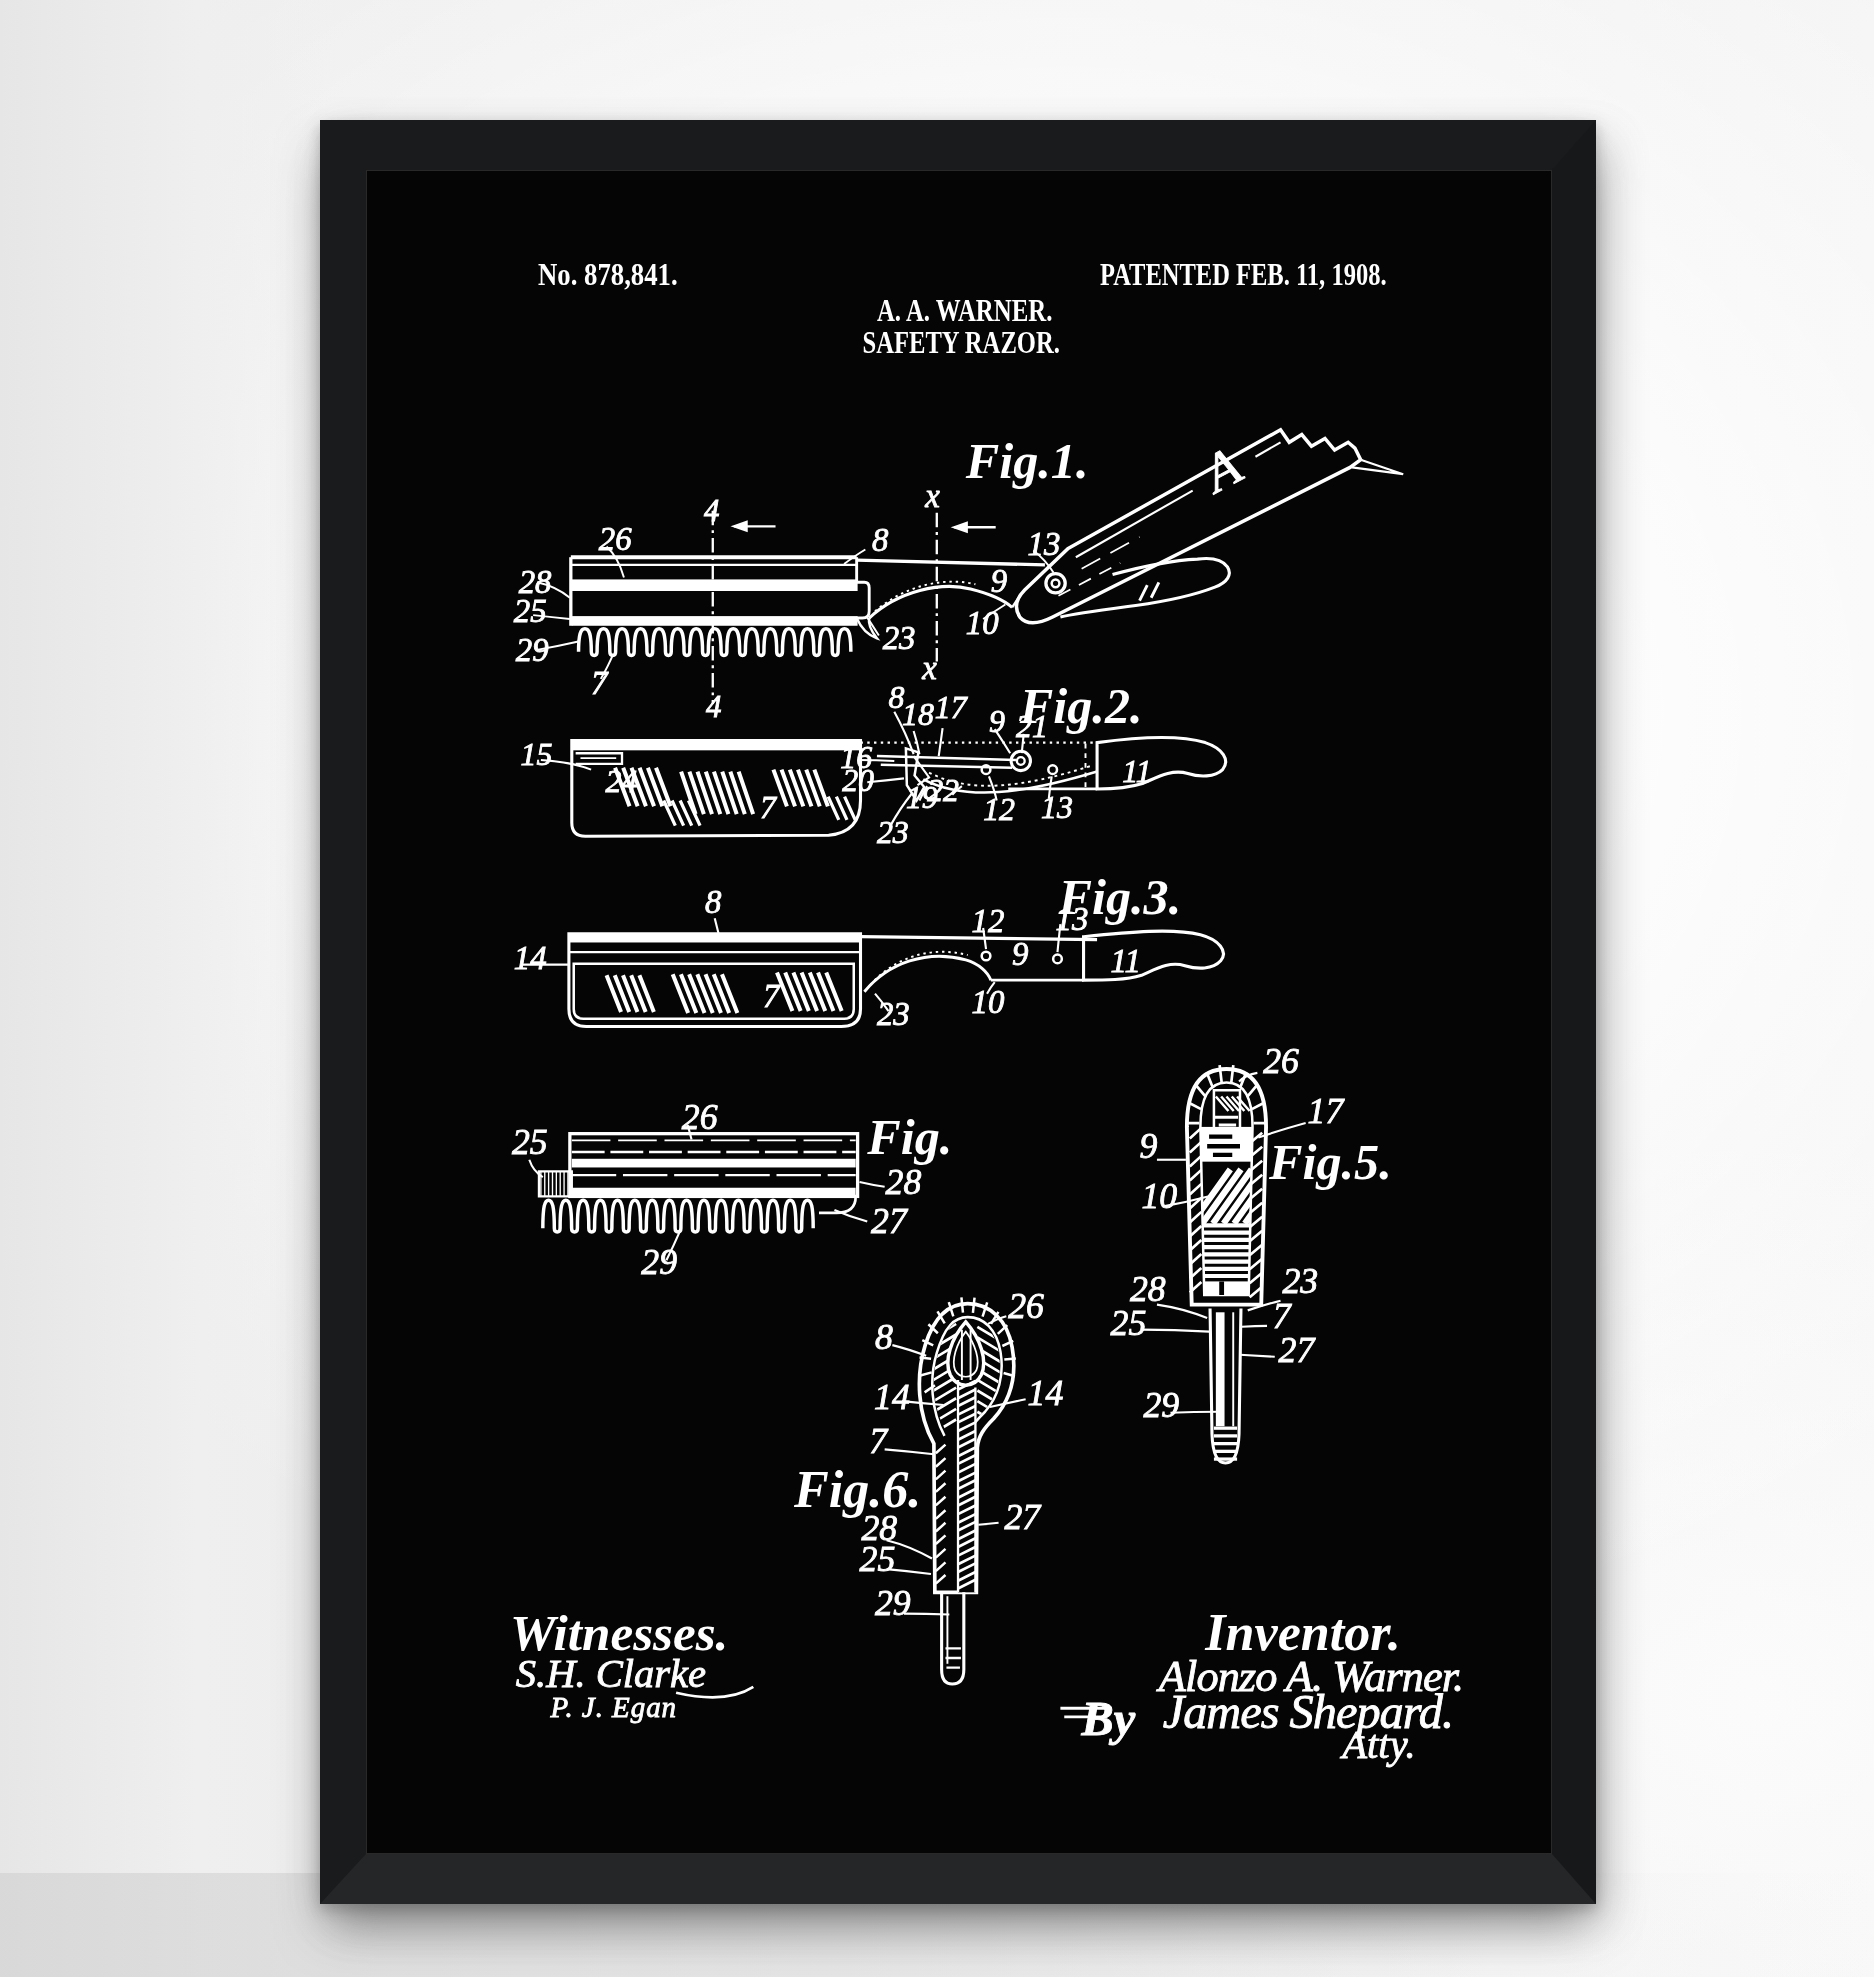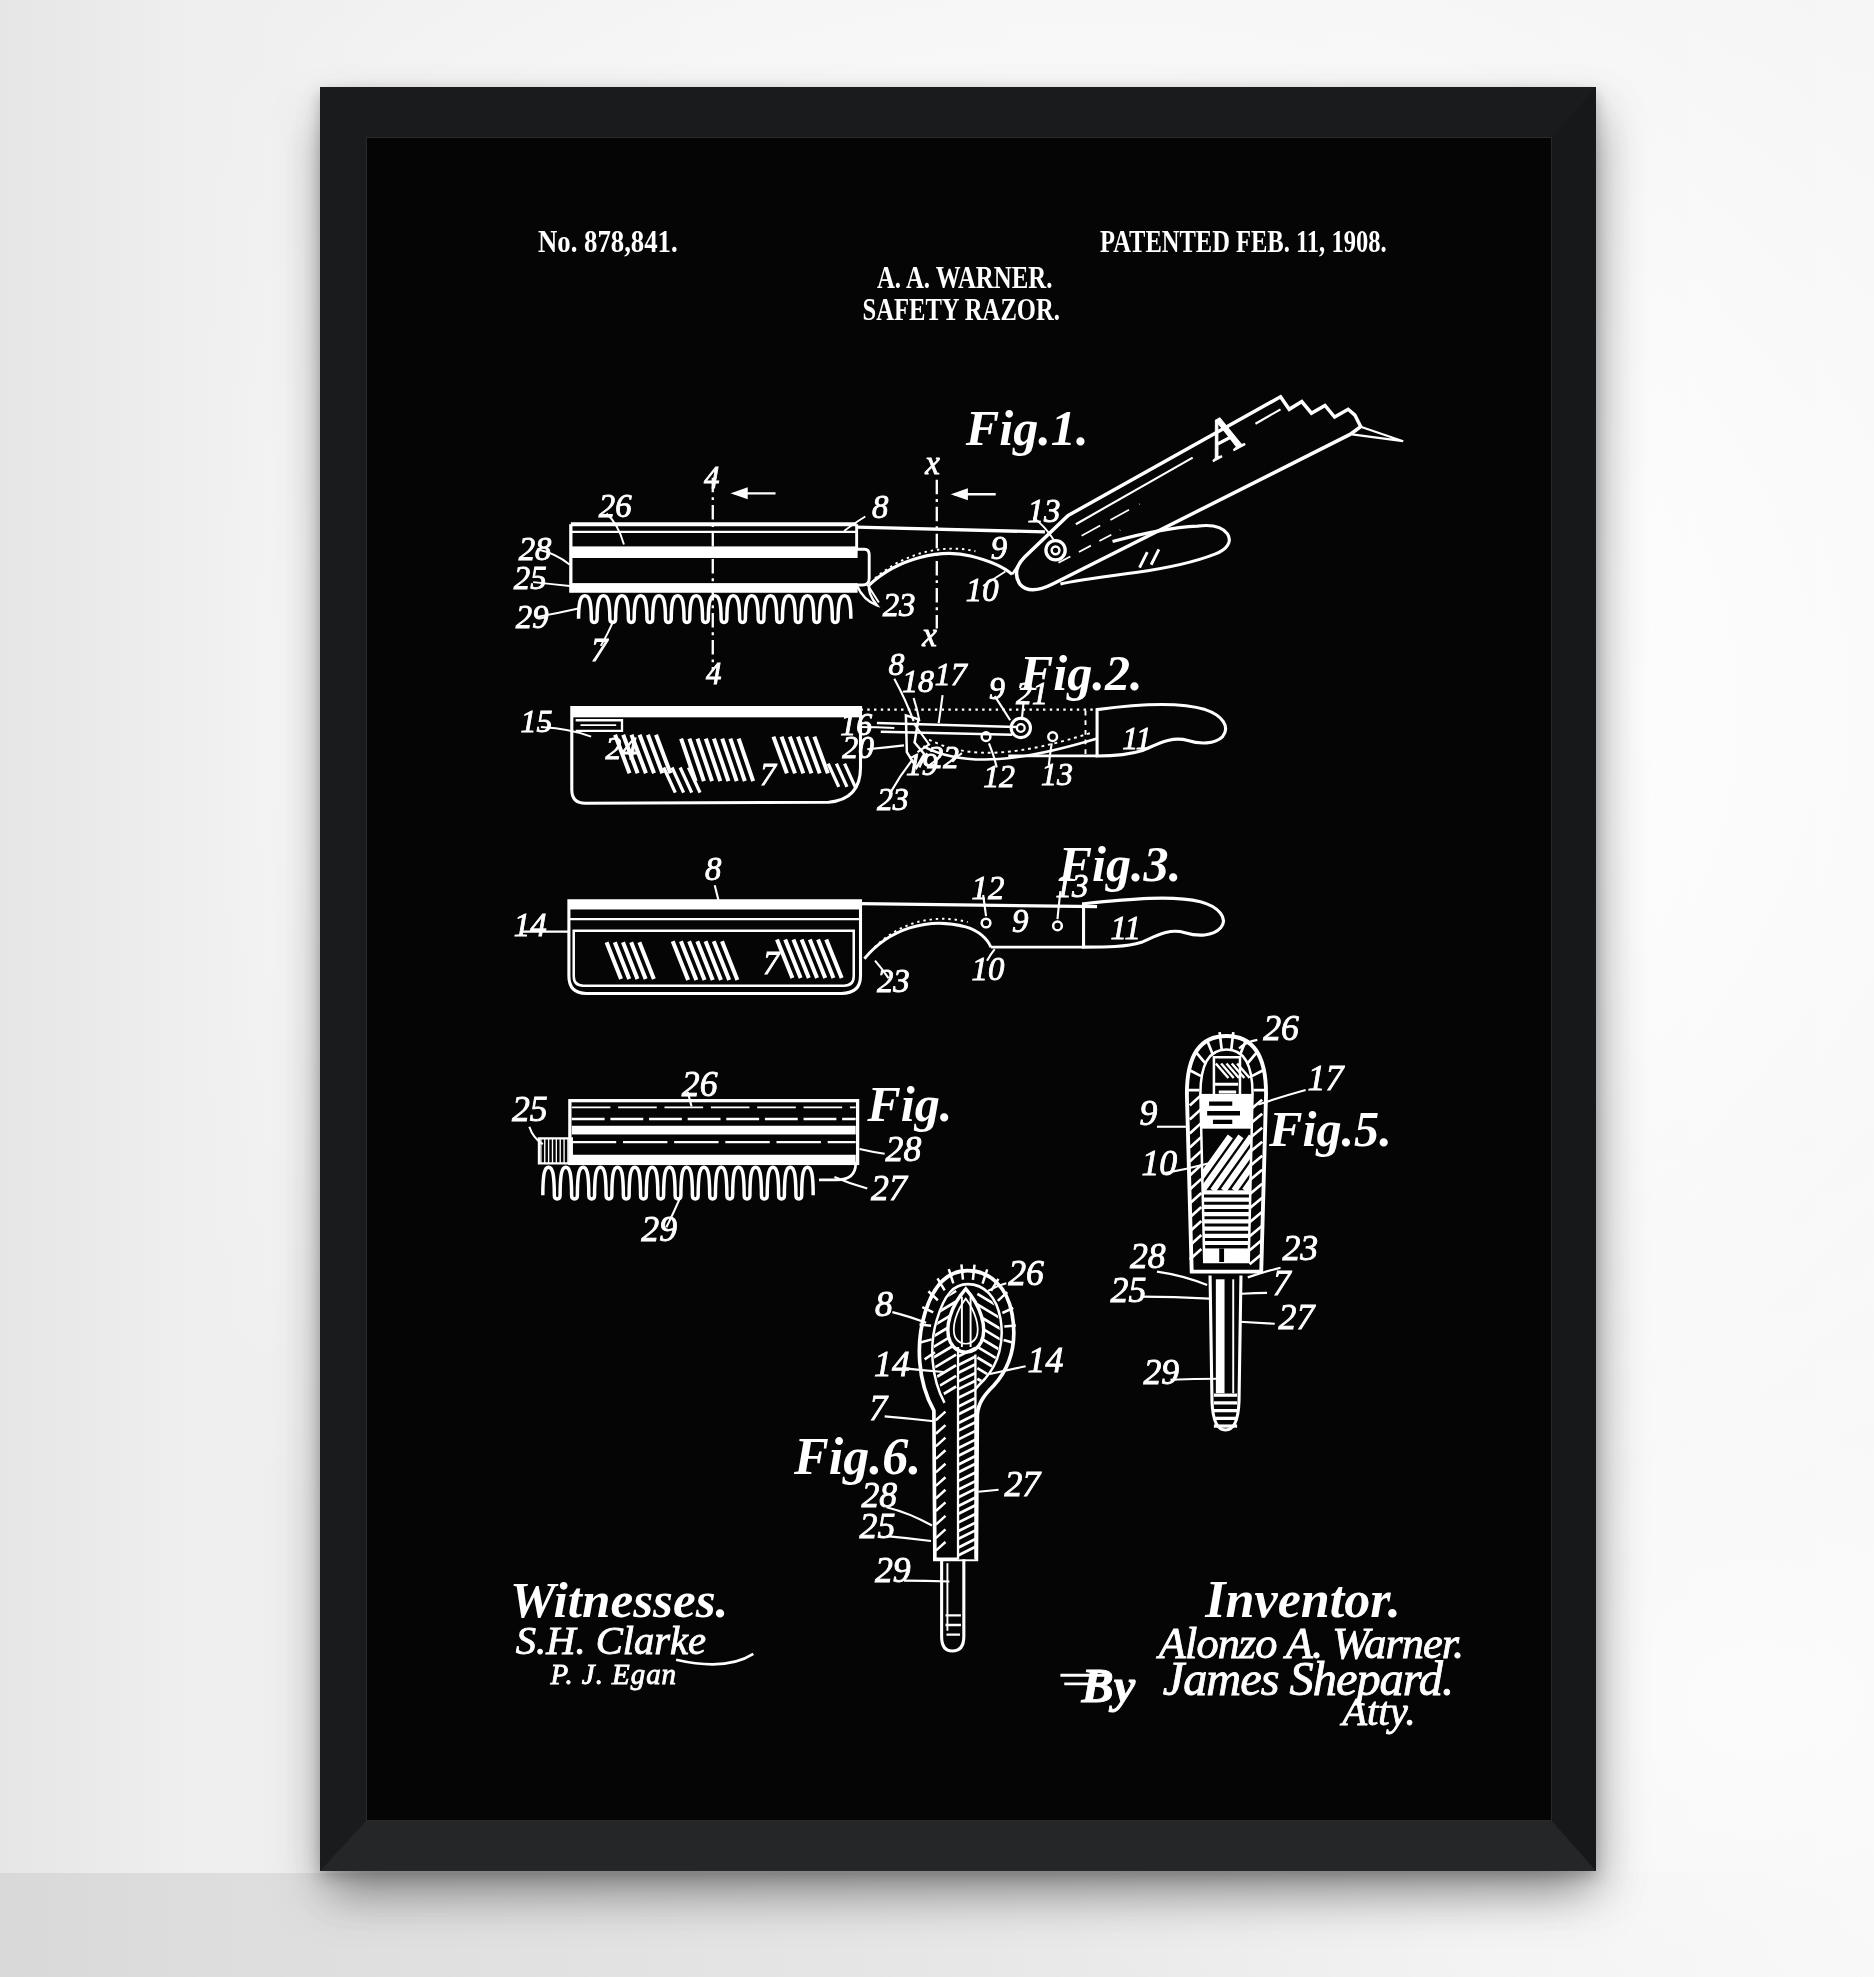--- a/index.html
+++ b/index.html
@@ -9,21 +9,21 @@
       radial-gradient(ellipse 1255px 1014px at 57% 36%, rgba(255,255,255,1) 32%, rgba(255,255,255,0) 100%),
       radial-gradient(ellipse 772px 579px at 94% 86%, rgba(252,252,252,0.9) 0%, rgba(252,252,252,0) 100%),
       linear-gradient(90deg, #e3e3e3 0%, #eeeeee 10%, #f2f2f2 80%, #f5f5f5 100%);
     font-family:"Liberation Sans", sans-serif;
   }
   .wallL { position:absolute; left:0; top:0; width:328px; height:1977px;
     background:linear-gradient(90deg, #e6e6e6 0%, #efefef 60%, rgba(240,240,240,0) 100%); }
   .wallB { position:absolute; left:0; top:1873px; width:1874px; height:104px;
     background:linear-gradient(90deg, rgba(212,212,212,0.75) 0%, rgba(222,222,222,0.6) 45%, rgba(238,238,238,0.25) 80%, rgba(245,245,245,0) 100%); }
   .frame {
-    position:absolute; left:320px; top:87px; width:1276px; height:1784px;
+    position:absolute; left:320px; top:120px; width:1276px; height:1784px;
     box-sizing:border-box;
     border-style:solid;
     border-width:50px 44px 50px 46px;
     border-color:#191b1c #17181a #242627 #1a1b1d;
     background:#060606;
     box-shadow: 0 27px 48px -7.7px rgba(60,60,60,0.55), 0 5.8px 13.5px rgba(80,80,80,0.35), 13.5px 19.3px 39px rgba(130,130,130,0.22);
     padding-left: 28px;
   }
   .poster { position:absolute; left:0; top:0; width:1186px; height:1684px; background:#050505;
     box-shadow: inset 0 0 0 1px rgba(110,110,110,0.35); }

